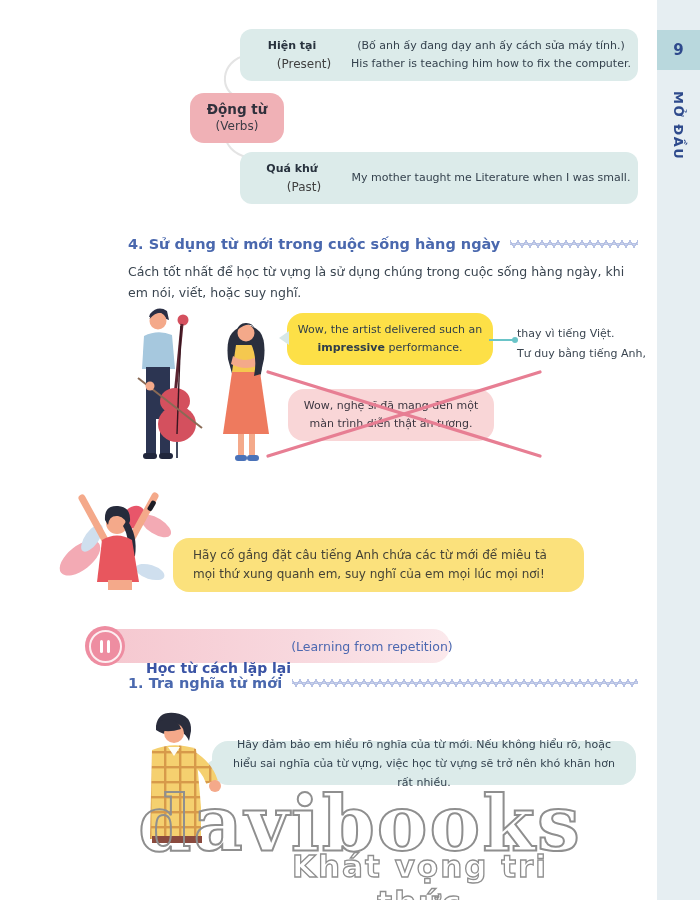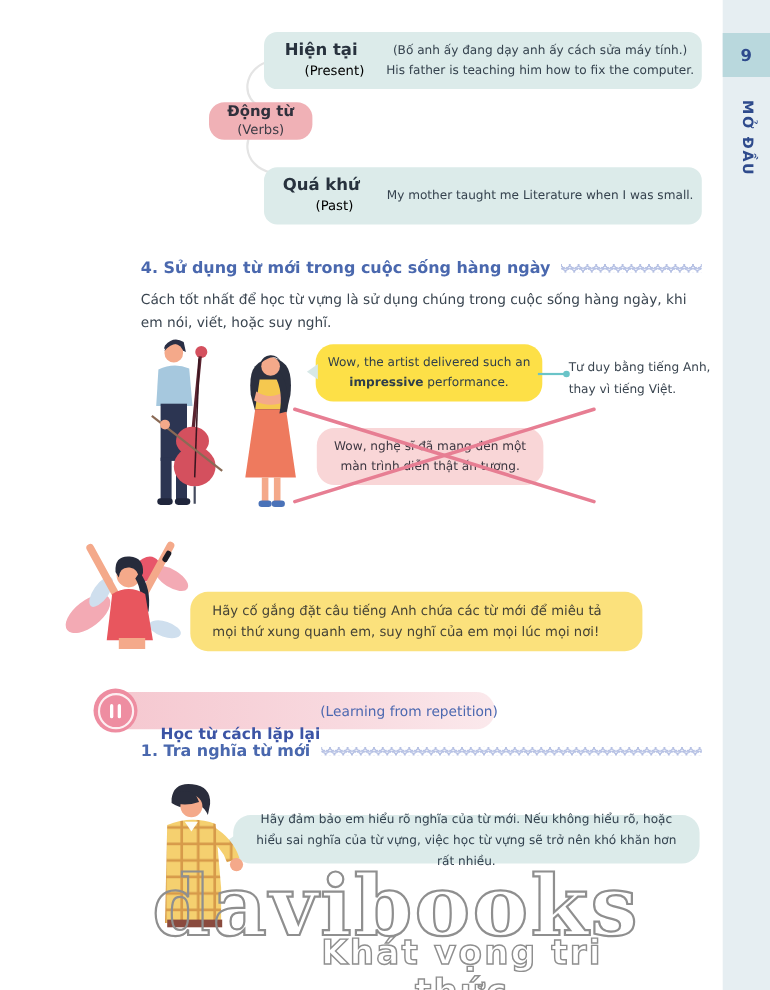--- a/index.html
+++ b/index.html
@@ -24,25 +24,25 @@
   }
 
   
   .card {
     position:absolute; left:240px; width:398px; height:52px;
     background:var(--teal_card,#dcebea); border-radius:12px;
     display:flex; align-items:center;
   }
   .card.top { top:29px; } .card.bottom { top:152px;justify-content:space-between; }
   .card .lbl { width:104px; text-align:center; line-height:17px; }
-  .card .lbl b { display:block; font-size:15px; color:#28323e; }
-  .card .lbl span { font-size:12px; color:#000000;margin-left:24px; }
+  .card .lbl b { display:block; font-size:11px; color:#28323e; }
+  .card .lbl span { font-size:12px; color:#404040;margin-left:24px; }
   .card .ex { flex:1; text-align:center; font-size:11px; line-height:18px; color:#35424e; white-space:nowrap; }
   .pinknode {
-    position:absolute; left:190px; top:93px; width:94px; height:34px;
+    position:absolute; left:190px; top:93px; width:94px; height:50px;
     background:var(--pink_card,#f0b1b6); border-radius:14px;
     display:flex; flex-direction:column; align-items:center; justify-content:center; line-height:17px;
   }
   .pinknode b { font-size:13.5px; color:#30303c; }
   .pinknode span { font-size:12px; color:#3c3c46; }
   .connectors { position:absolute; left:203px; top:45px; }
 
   
   .sec-head { position:absolute; left:128px; width:510px; display:flex; align-items:center; gap:10px; }
   .sec-head h3 { font-size:14.5px; color:var(--heading_blue,#4a68ae); white-space:nowrap; }
@@ -199,22 +199,22 @@
   </svg>
 
   <div class="speech en">
     <div class="ln">Wow, the artist delivered such an</div>
     <div class="ln"><b>impressive</b><span> performance.</span></div>
   </div>
 
   <div class="note-line"></div>
   <div class="note-dot"></div>
   <div class="side-note">
+    <div>thay vì tiếng Việt.</div>
     <div>Tư duy bằng tiếng Anh,</div>
-    <div>thay vì tiếng Việt.</div>
   </div>
 
   <div class="speech vi">
     <div class="ln">Wow, nghệ sĩ đã mang đến một</div>
     <div class="ln">màn trình diễn thật ấn tượng.</div>
   </div>
   <svg class="xmark" width="284" height="96">
     <line x1="6" y1="6" x2="278" y2="90" stroke="#e77e93" stroke-width="3.2" stroke-linecap="round"></line>
     <line x1="278" y1="6" x2="6" y2="90" stroke="#e77e93" stroke-width="3.2" stroke-linecap="round"></line>
   </svg>

